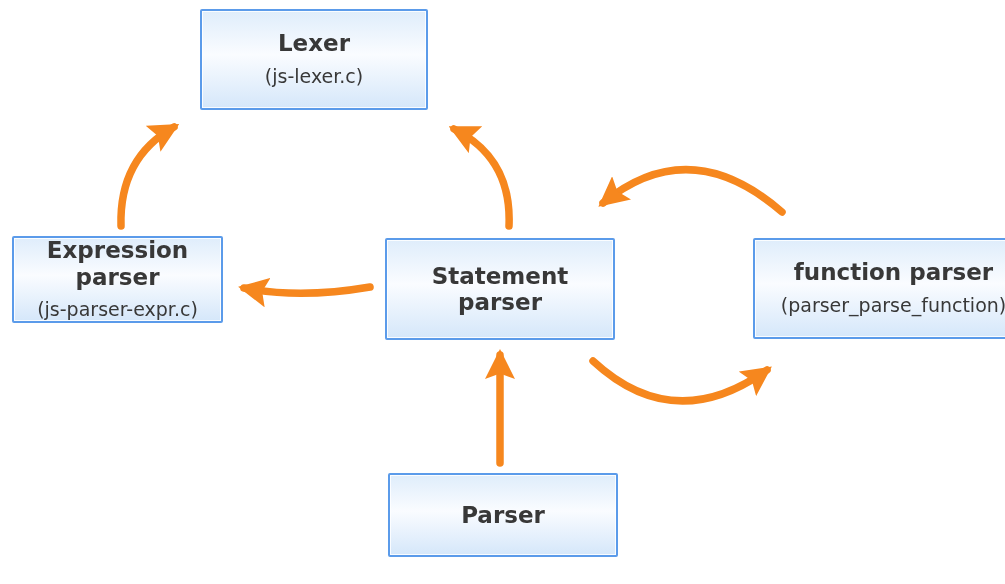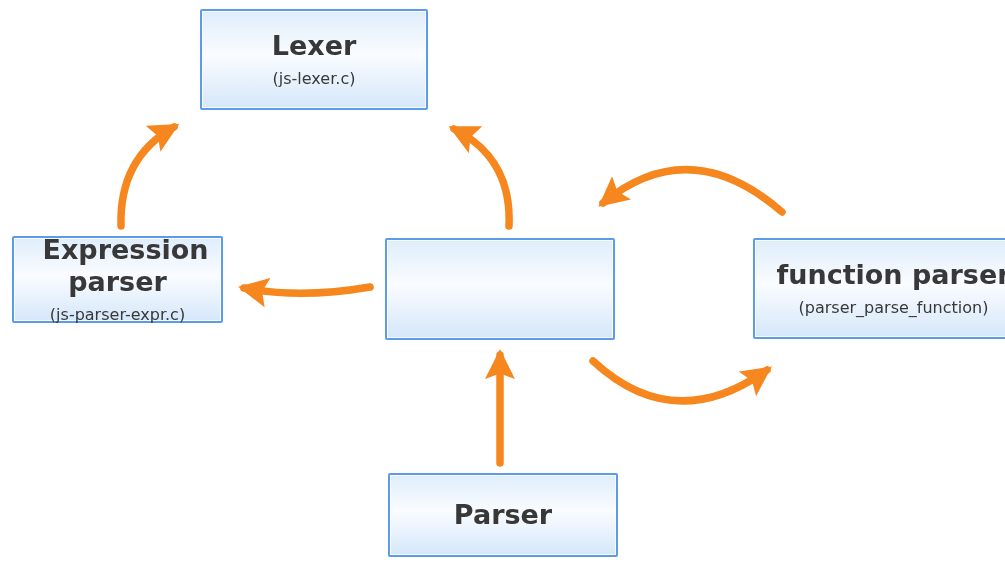--- a/index.html
+++ b/index.html
@@ -42,26 +42,26 @@
       var(--node-fill-bottom, #D5E7FA) 100%);
     box-shadow: inset 0 0 0 1px rgba(255,255,255,0.85);
     display: flex;
     flex-direction: column;
     align-items: center;
     justify-content: center;
     text-align: center;
     color: var(--text, #383838);
   }
   .node .title {
-    font-size: 27px;
+    font-size: 23px;
     font-weight: bold;
     line-height: 1.15;
   }
   .node .subtitle {
-    font-size: 16px;
+    font-size: 19px;
     line-height: 1.25;
     margin-top: 8px;
     white-space: nowrap;
   }
   
   .node.expression .title,
   .node.statement .title { max-width: 150px; }
 
   .node.lexer      { left: 200px; top:   9px; width: 228px; height: 101px; }
   .node.expression { left:  12px; top: 236px; width: 211px; height:  87px; }
@@ -92,20 +92,21 @@
     <div class="title">Lexer</div>
     <div class="subtitle">(js-lexer.c)</div>
   </div>
 
   <div class="node expression">
     <div class="title">Expression parser</div>
     <div class="subtitle">(js-parser-expr.c)</div>
   </div>
 
   <div class="node statement">
+    <div class="title">Statement parser</div>
   </div>
 
   <div class="node function">
     <div class="title">function parser</div>
     <div class="subtitle">(parser_parse_function)</div>
   </div>
 
   <div class="node parser">
     <div class="title">Parser</div>
   </div>

